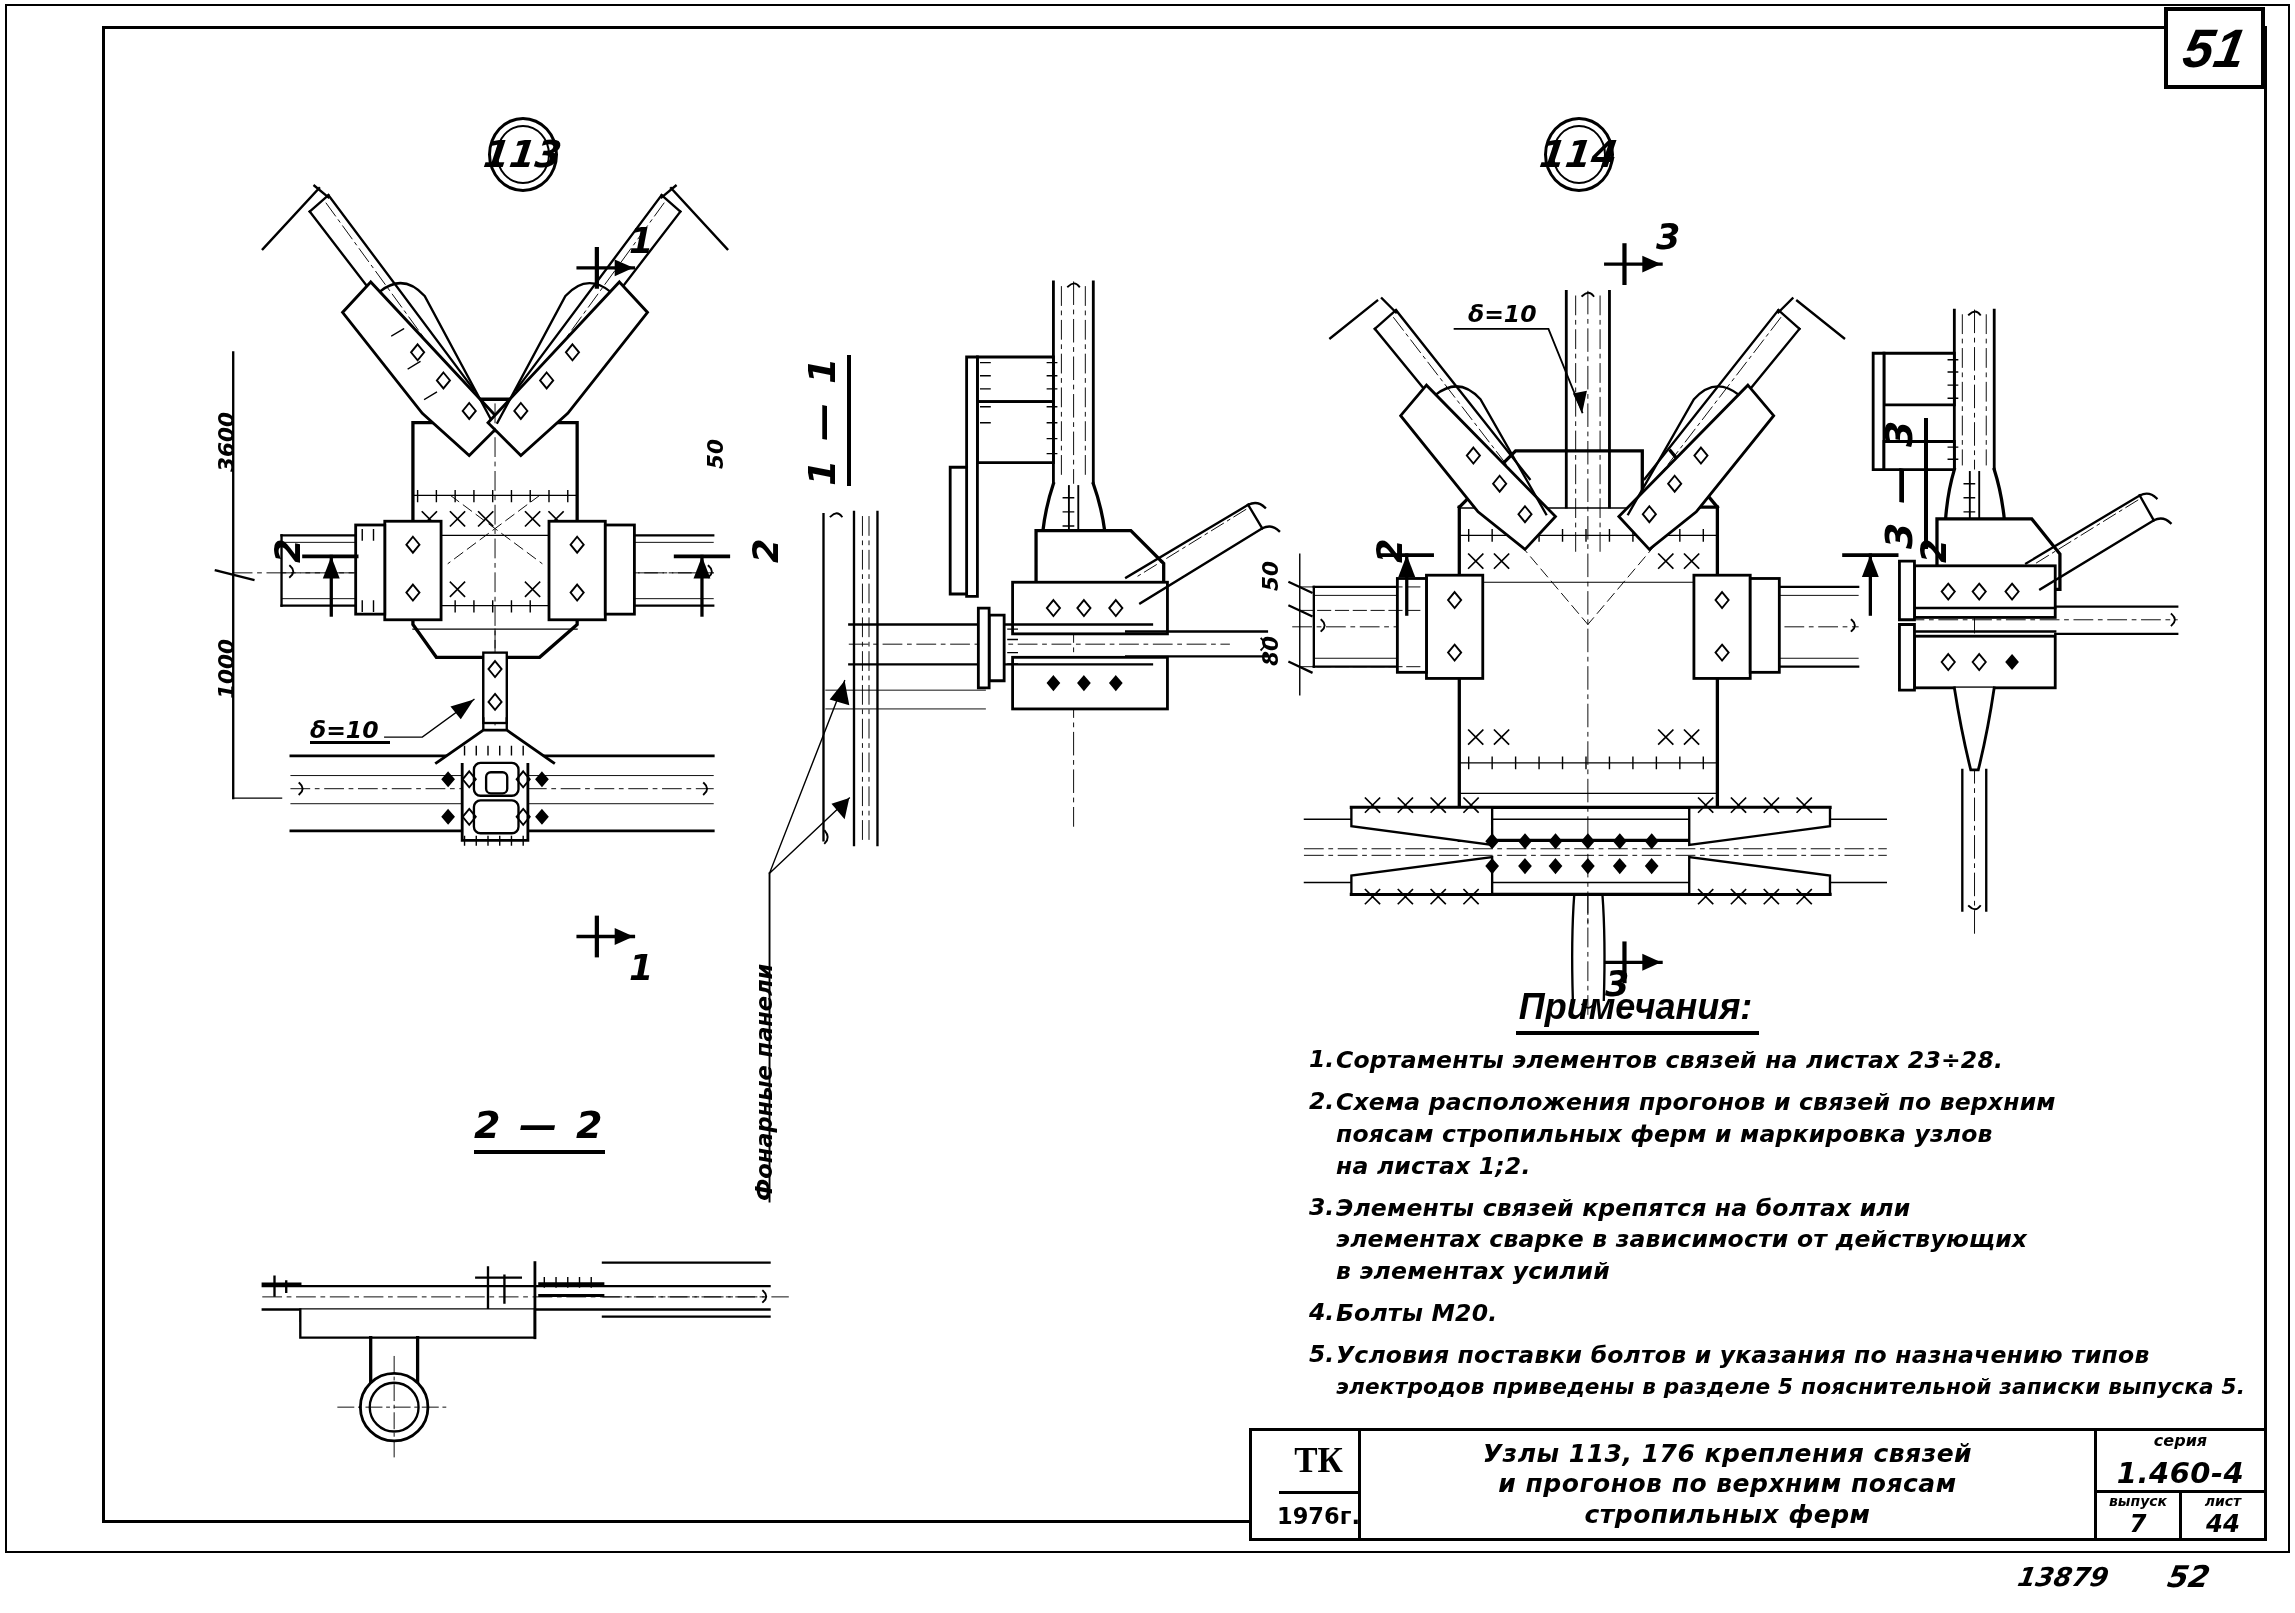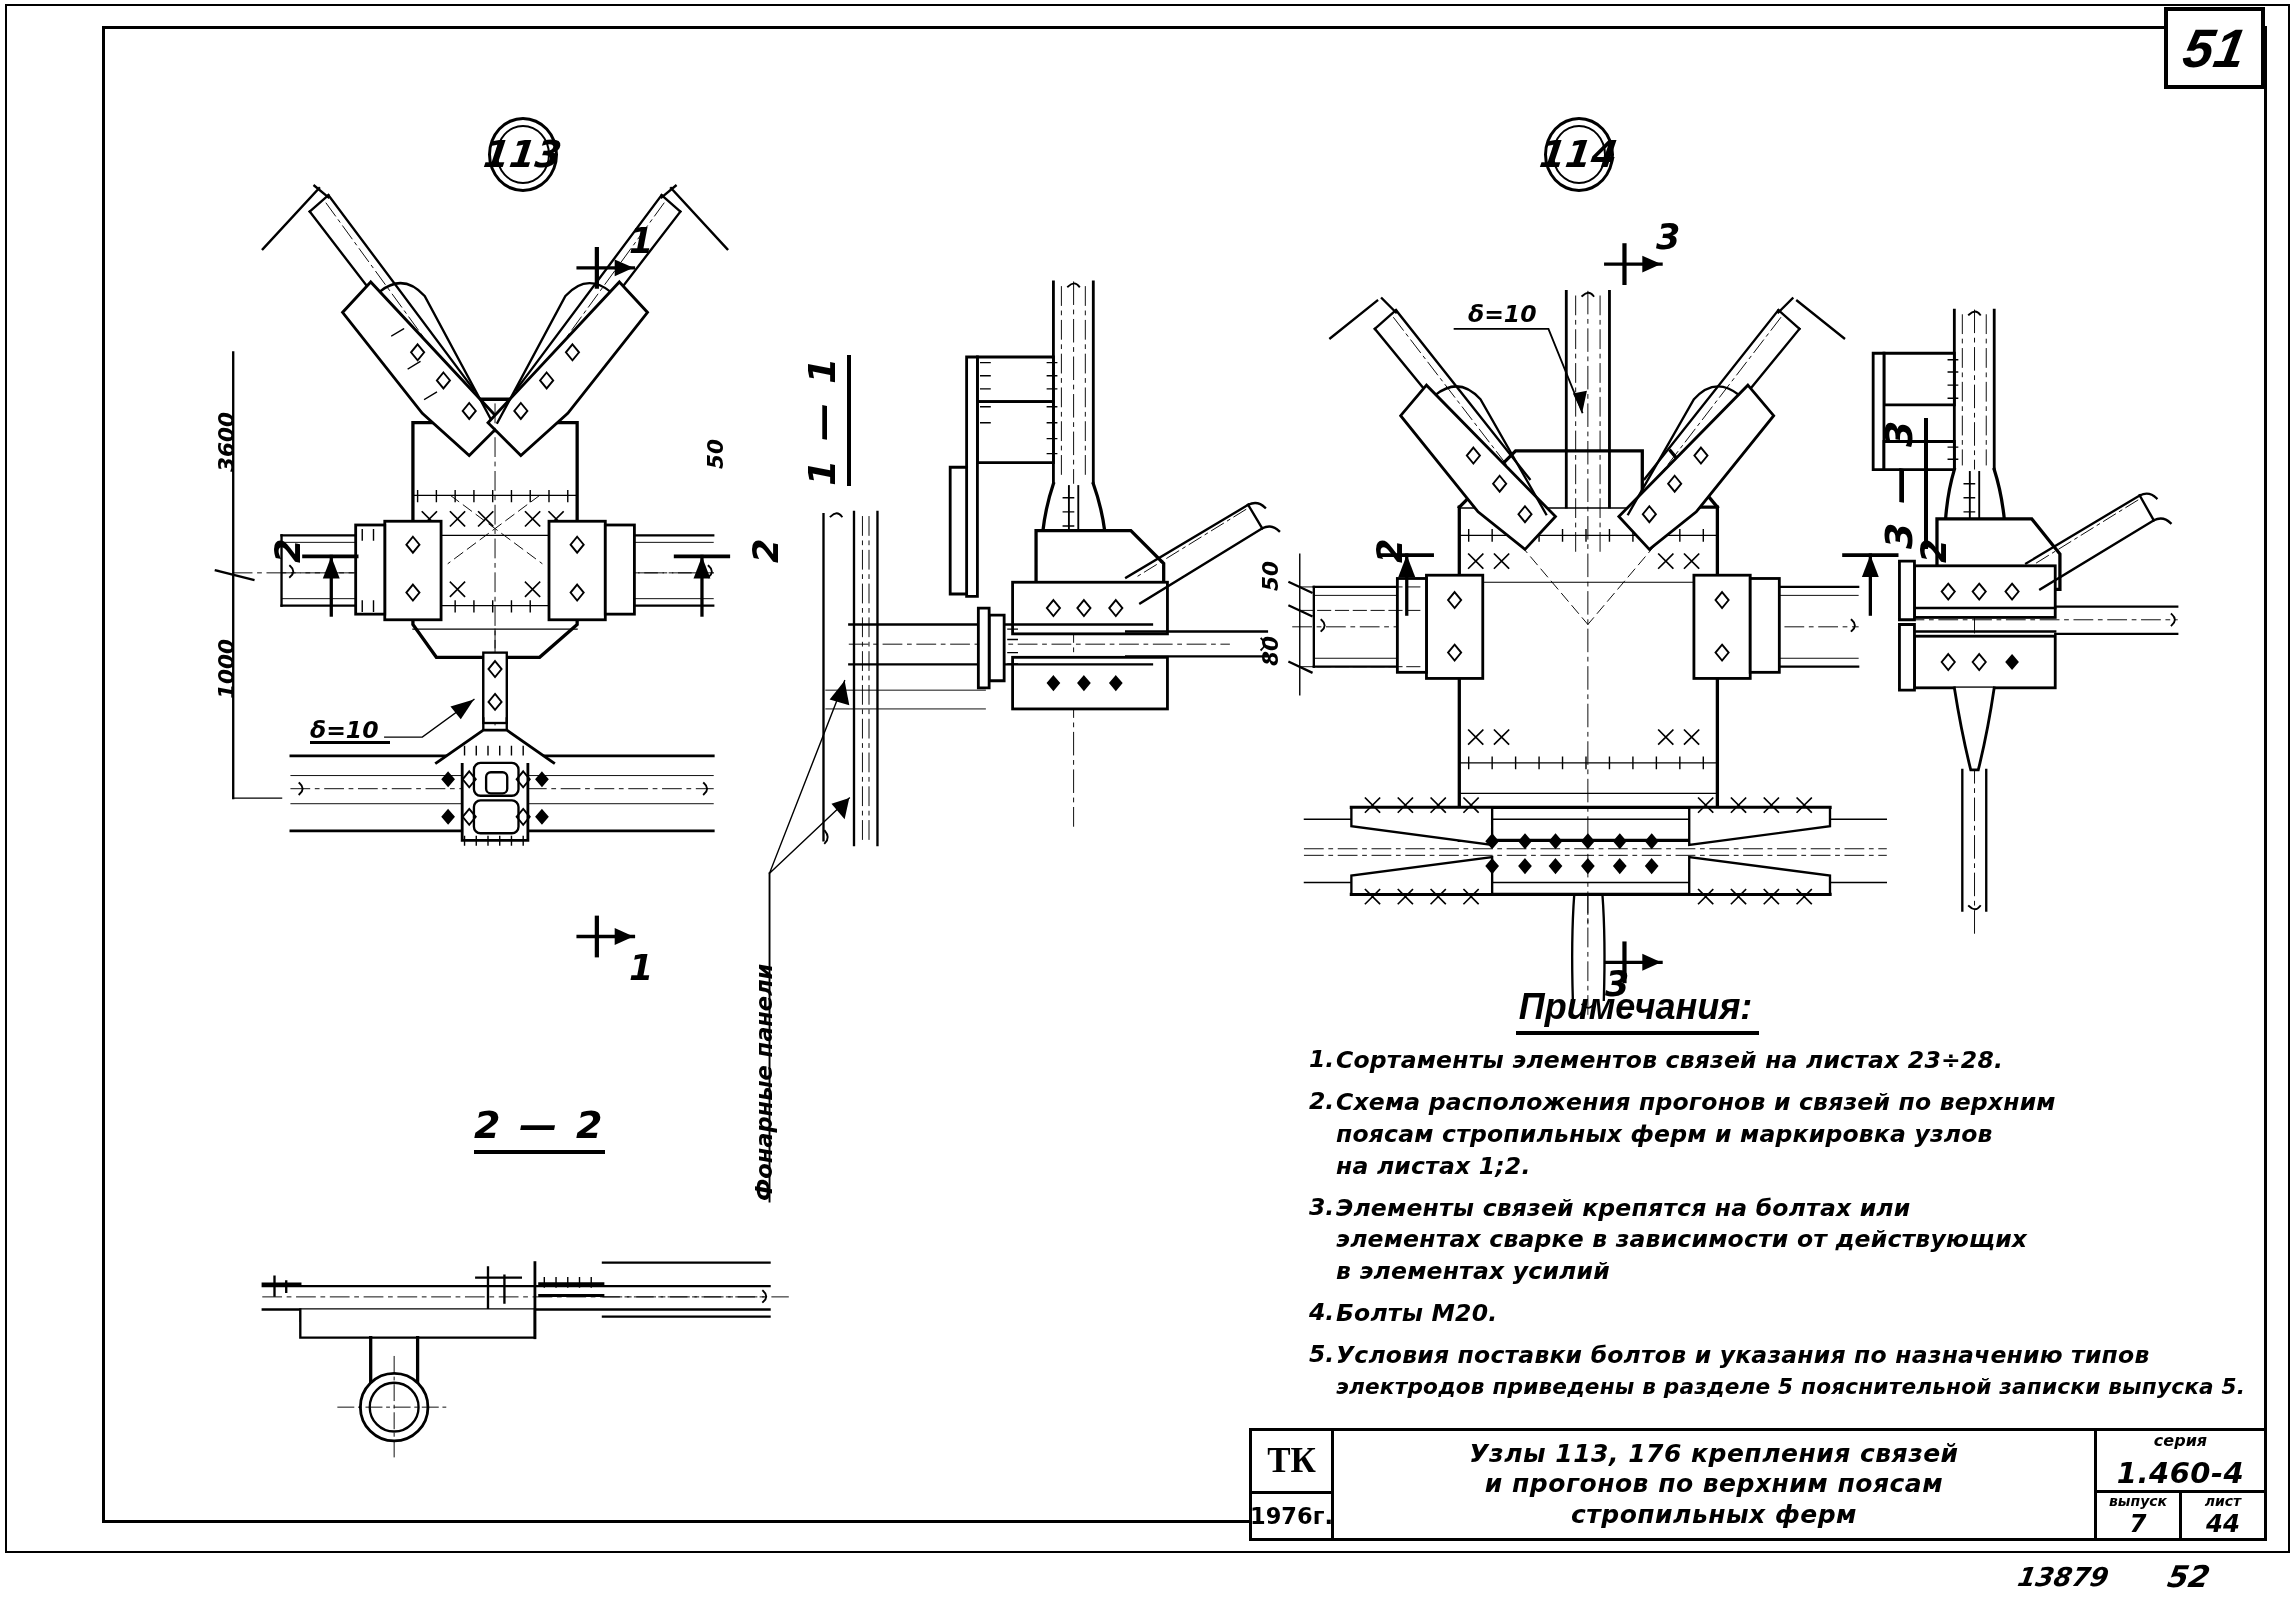--- a/index.html
+++ b/index.html
@@ -50,21 +50,21 @@
                  padding:0 6.6px 2.8px 2.8px; margin-left:207px; }
   .note-row { display:flex; margin-top:10.3px; }
   .note-num { font-size:23.5px; font-weight:bold; font-style:italic; width:27px; flex:0 0 27px;
               font-family:"DejaVu Sans", sans-serif; }
   .note-body { font-size:23.5px; font-weight:bold; font-style:italic; line-height:1.35;
                font-family:"DejaVu Sans", sans-serif; letter-spacing:0.2px; }
   .note-body div { white-space:nowrap; }
 
   
   .tb { position:absolute; left:1249px; top:1428px; width:1018px; height:113px;
-        border:3.3px solid #000; box-sizing:border-box; display:flex; background:#fff; }
+        border:3.3px solid #000; box-sizing:border-box; display:flex; background:#fff;padding-left:27px; }
   .tb-col-tk { width:79px; border-right:3.3px solid #000; display:flex; flex-direction:column; }
   .tb-tk { flex:1.35; display:flex; align-items:center; justify-content:center;
            border-bottom:3.3px solid #000; font-size:35px; font-weight:bold;
            font-family:"Liberation Serif", serif; }
   .tb-year { flex:1; display:flex; align-items:center; justify-content:center;
              font-size:22.5px; font-weight:bold; font-family:"DejaVu Sans", sans-serif; }
   .tb-title { flex:1; border-right:3.3px solid #000; display:flex; flex-direction:column;
               align-items:center; justify-content:center; padding:2.8px 0; }
   .tb-title div { font-size:25px; font-weight:bold; font-style:italic; white-space:nowrap;
                   font-family:"DejaVu Sans", sans-serif; letter-spacing:0.5px; line-height:1.22; }

